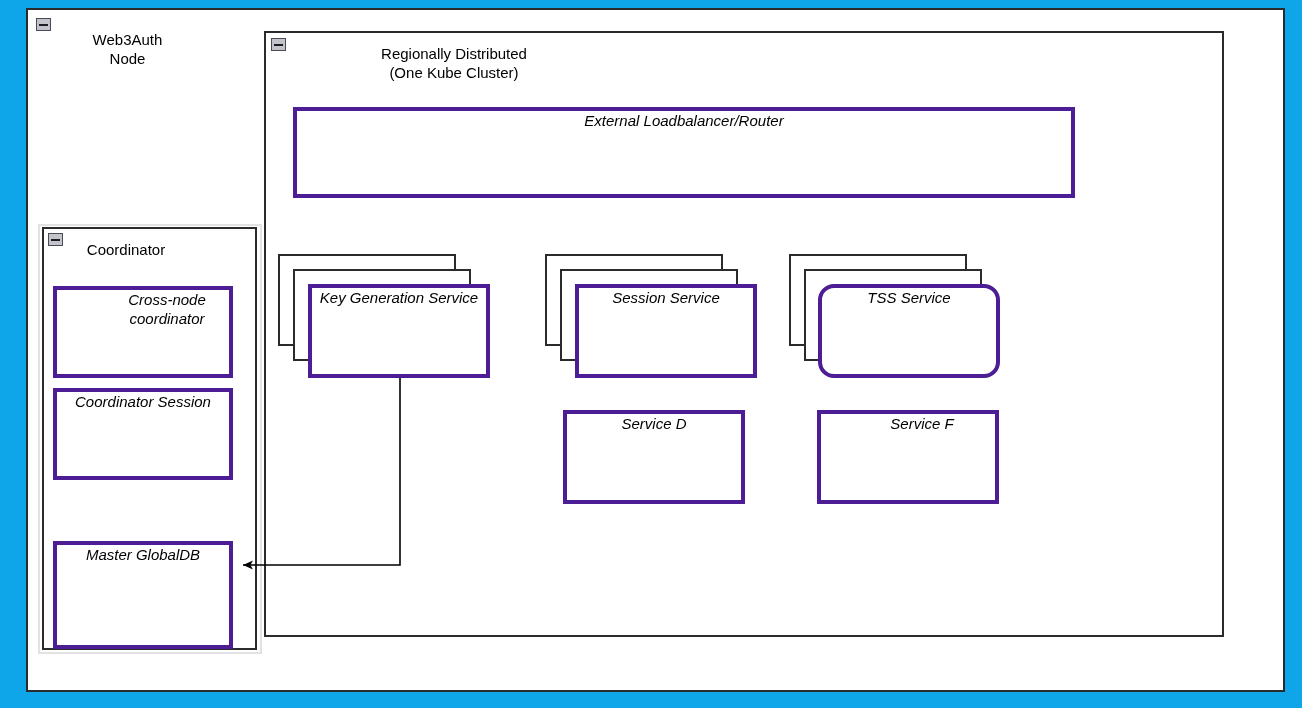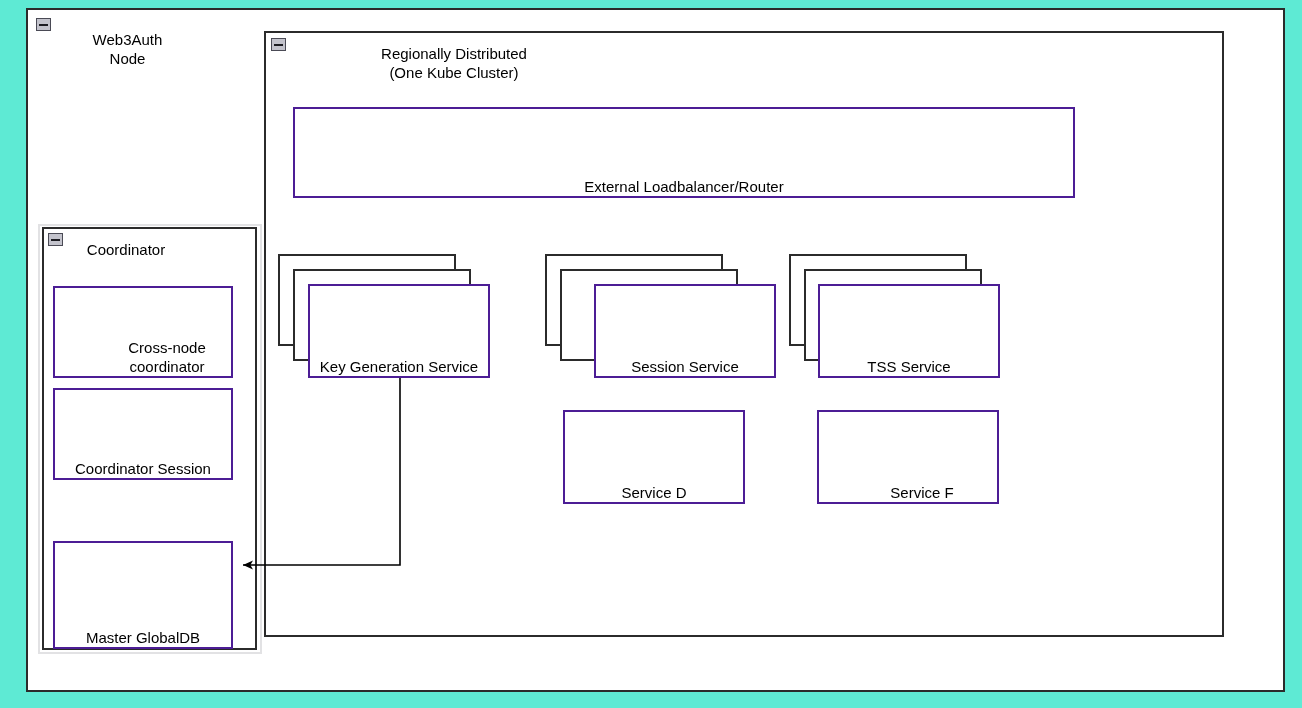--- a/index.html
+++ b/index.html
@@ -9,40 +9,41 @@
     background: #ffffff;
   }
   body {
     font-family: "Liberation Sans", sans-serif;
     color: #000000;
   }
   #canvas {
     position: relative;
     width: 1302px;
     height: 708px;
-    background: #5eead4;
+    background: #0ea5e9;
     overflow: hidden;
   }
 
   
   .abs { position: absolute; box-sizing: border-box; }
 
   
   .container-box {
     background: #ffffff;
     border: 2px solid #2b2b2b;
   }
   
   .node-box {
     background: #ffffff;
-    border: 2px solid #4c1d95;
+    border: 4px solid #4c1d95;
     display: flex;
-    align-items: flex-end;
+    align-items: flex-start;
     justify-content: center;
     text-align: center;
+    font-style: italic;
   }
   .node-label {
     font-size: 15px;
     line-height: 19px;
     color: #000000;
     padding: 0 6px;
   }
 
   
   .stack-layer {
@@ -123,27 +124,27 @@
 
   <div class="abs stack-layer" style="left:278px; top:254px; width:178px; height:92px;"></div>
   <div class="abs stack-layer" style="left:293px; top:269px; width:178px; height:92px;"></div>
   <div class="abs node-box" style="left:308px; top:284px; width:182px; height:94px;">
     <span class="node-label">Key Generation
 Service</span>
   </div>
 
   <div class="abs stack-layer" style="left:545px; top:254px; width:178px; height:92px;"></div>
   <div class="abs stack-layer" style="left:560px; top:269px; width:178px; height:92px;"></div>
-  <div class="abs node-box" style="left:594px; top:284px; width:182px; height:94px;">
+  <div class="abs node-box" style="left:575px; top:284px; width:182px; height:94px;">
     <span class="node-label">Session Service</span>
   </div>
 
   <div class="abs stack-layer" style="left:789px; top:254px; width:178px; height:92px;"></div>
   <div class="abs stack-layer" style="left:804px; top:269px; width:178px; height:92px;"></div>
-  <div class="abs node-box" style="left:818px; top:284px; width:182px; height:94px;">
+  <div class="abs node-box" style="left:818px; top:284px; width:182px; height:94px;border-radius:16px;">
     <span class="node-label">TSS Service</span>
   </div>
 
   <div class="abs node-box" style="left:563px; top:410px; width:182px; height:94px;">
     <span class="node-label">Service D</span>
   </div>
 
   <div class="abs node-box" style="left:817px; top:410px; width:182px; height:94px;padding-left:28px;">
     <span class="node-label">Service F</span>
   </div>

